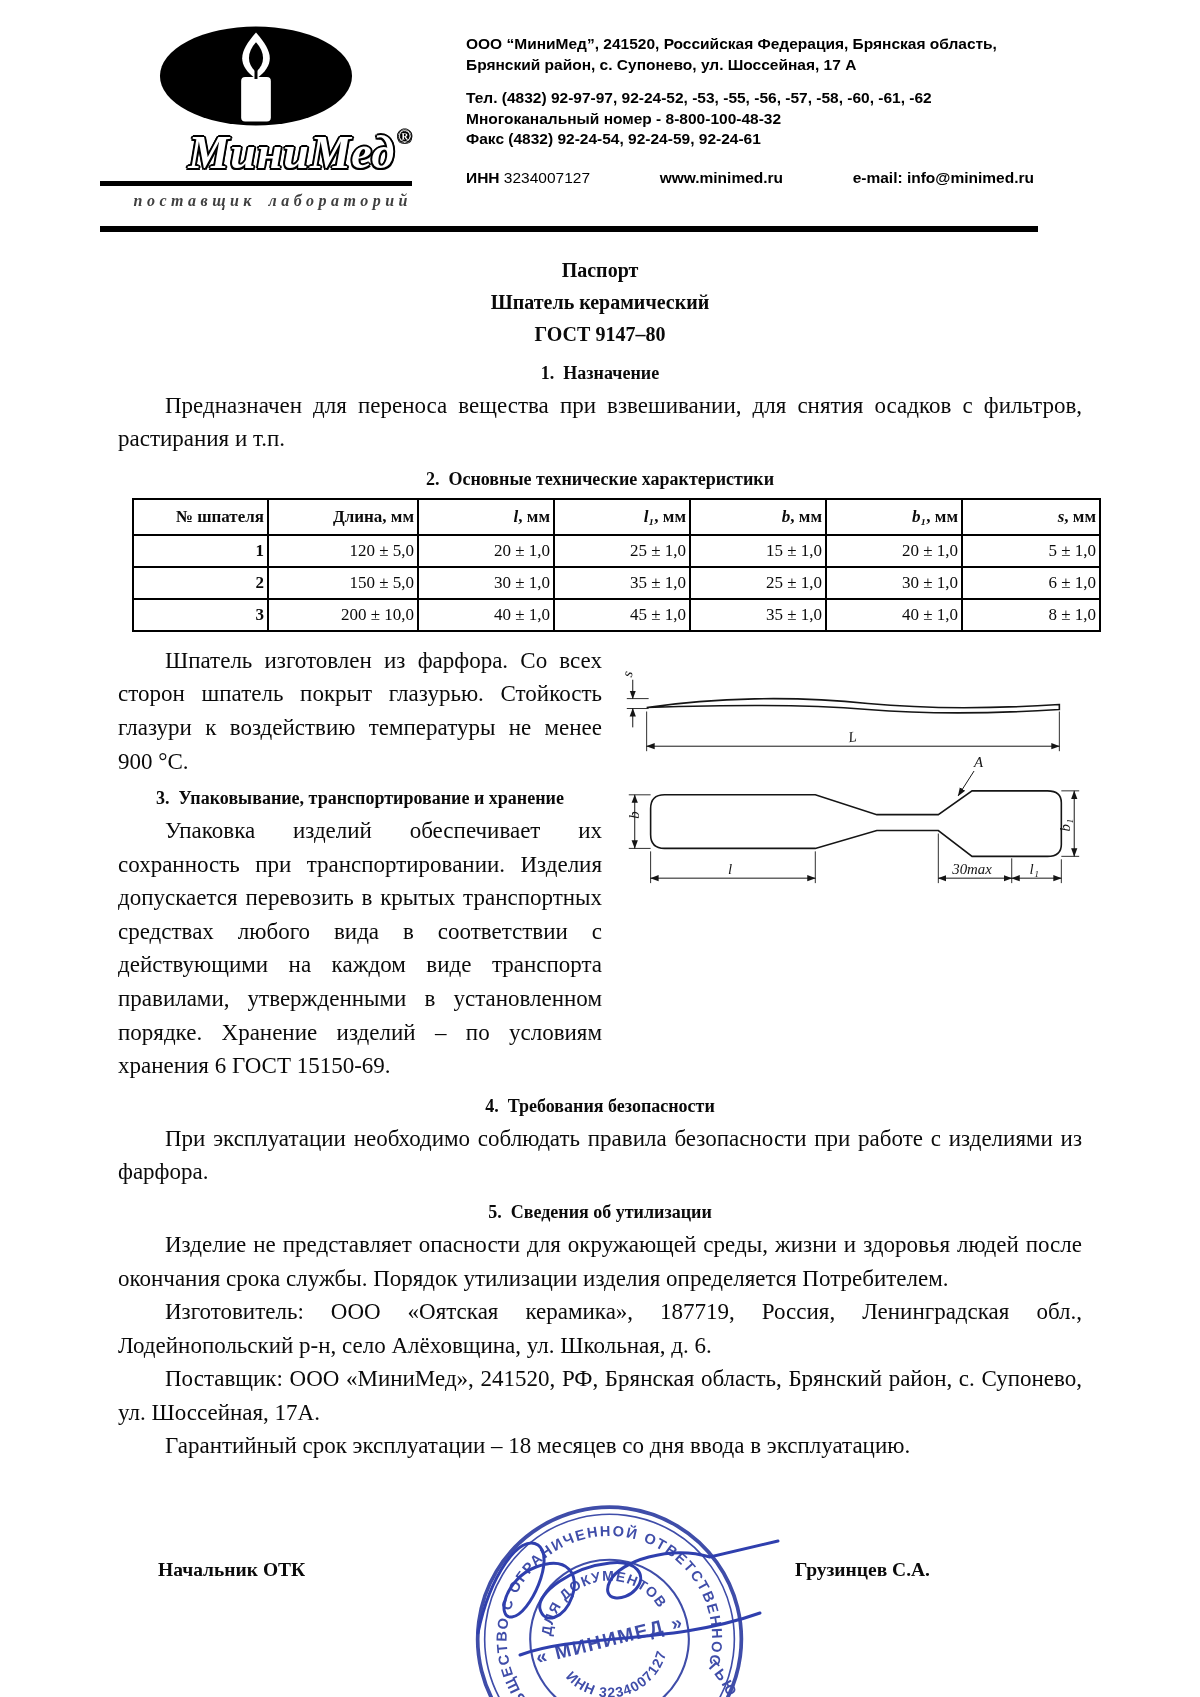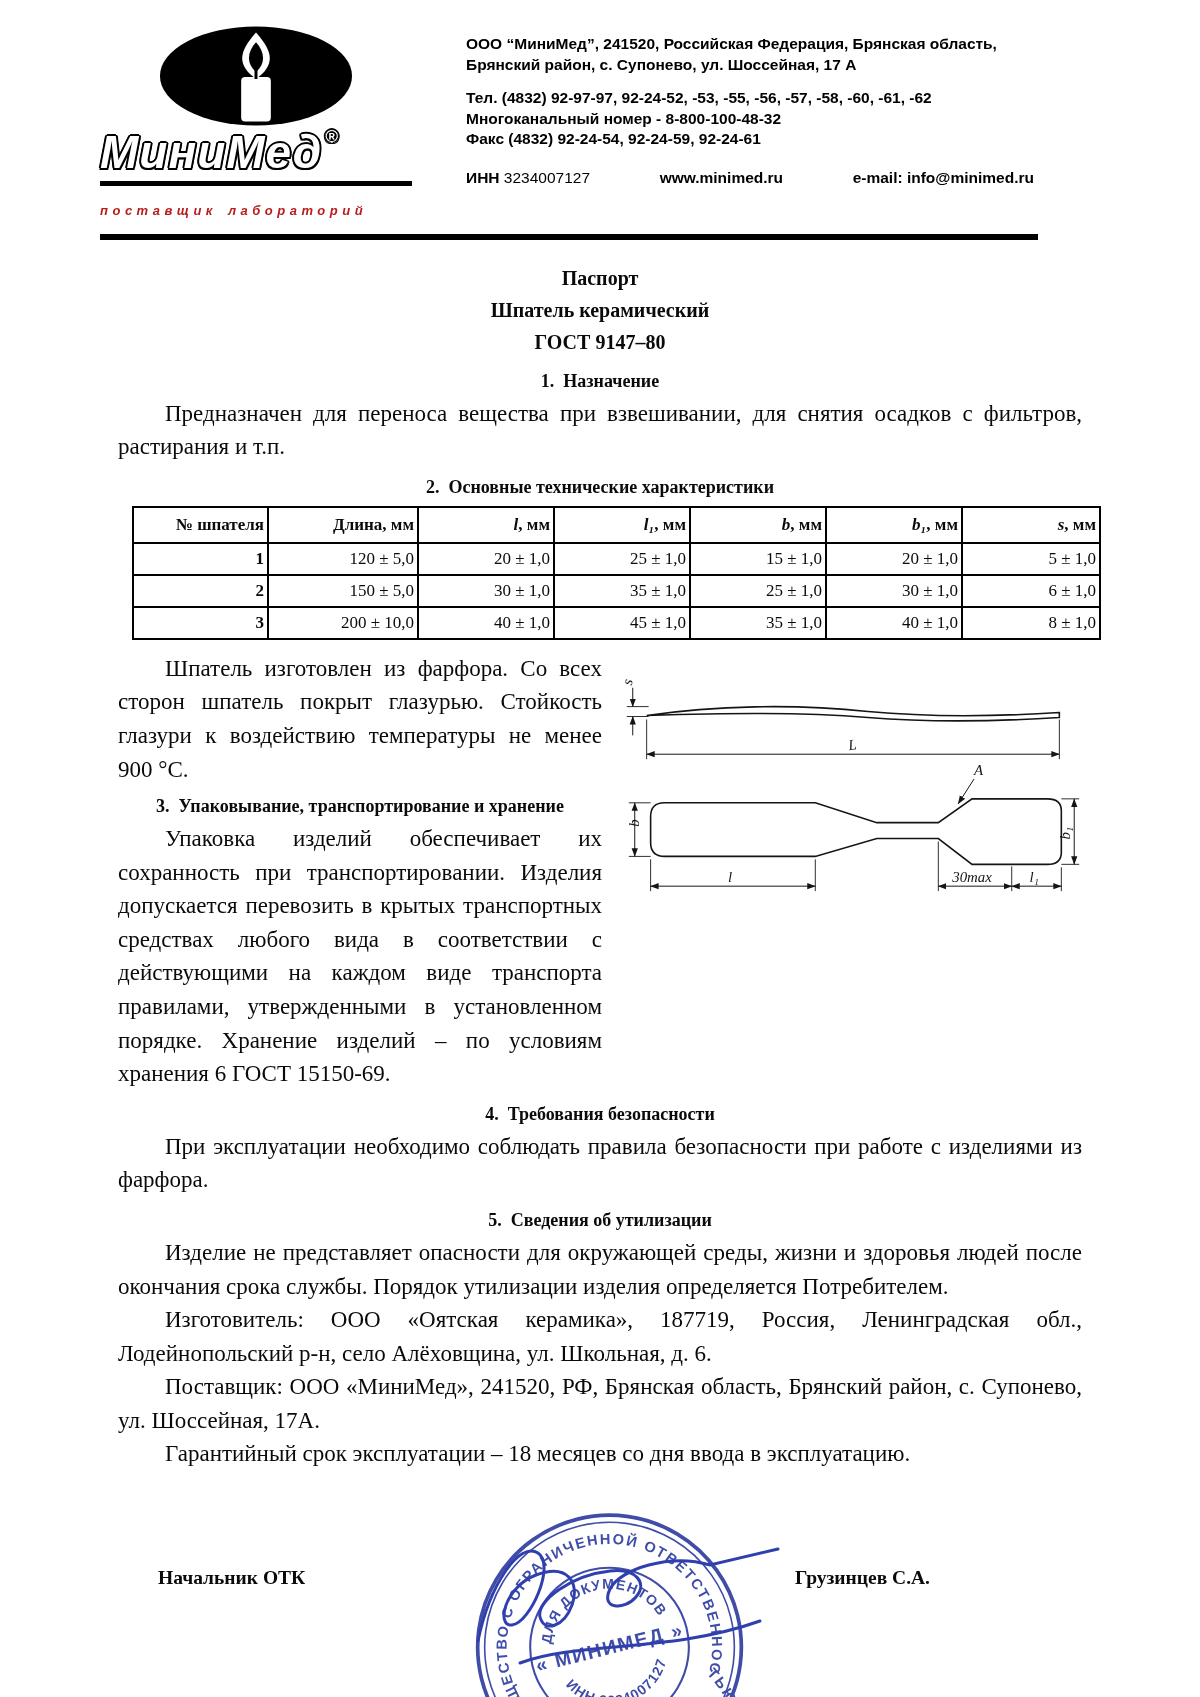--- a/index.html
+++ b/index.html
@@ -1,27 +1,27 @@
 <!DOCTYPE html>
 <html><head>
 <meta charset="utf-8">
 <style>
   html,body{margin:0;padding:0}
   body{width:1200px;background:#ffffff;font-family:"Liberation Serif",serif;color:#0a0a0a}
   .page{position:relative;width:1200px;height:1697px;background:#fff;overflow:hidden}
 
   
   .hdr{display:flex;padding:24px 0 0 100px;align-items:flex-start}
-  .logo-box{width:312px;text-align:left;font-family:Liberation Sans, sans-serif}
+  .logo-box{width:312px;text-align:right;font-family:Liberation Serif, serif}
   .logo-oval{display:block;margin:0 auto}
   .brand{font-size:46px;font-weight:bold;font-style:italic;letter-spacing:1px;color:#fff;line-height:1.08;white-space:nowrap;
     text-shadow:2px 0 0 #000,-2px 0 0 #000,0 2px 0 #000,0 -2px 0 #000,1.5px 1.5px 0 #000,-1.5px -1.5px 0 #000,1.5px -1.5px 0 #000,-1.5px 1.5px 0 #000;}
   .brand .reg{font-size:17px;vertical-align:26px;margin-left:3px}
   .brand-rule{height:5px;background:#000;margin-top:3px}
-  .tagline{font-size:13px;font-weight:bold;font-style:italic;letter-spacing:4.5px;margin-top:17px;white-space:nowrap;color:#b91c1c}
+  .tagline{font-size:16px;font-weight:bold;font-style:italic;letter-spacing:4.5px;margin-top:6px;white-space:nowrap;color:#404040}
   .hdr-info{margin-left:54px;padding-top:10px;width:568px;font-family:Liberation Sans, sans-serif;font-weight:bold;font-size:15.5px;line-height:1.33;color:#000000}
   .addr{margin:0 0 13px 0}
   .phones{margin:0 0 18px 0}
   .regline{display:flex;justify-content:space-between;align-items:baseline}
   .inn-num{font-weight:normal}
   .rule{width:938px;height:6px;background:#000;margin:16px 0 0 100px}
 
   
   .content{padding:0 118px}
   .titles{text-align:center;margin-top:22px;font-weight:bold;font-size:20px;line-height:1.6}

